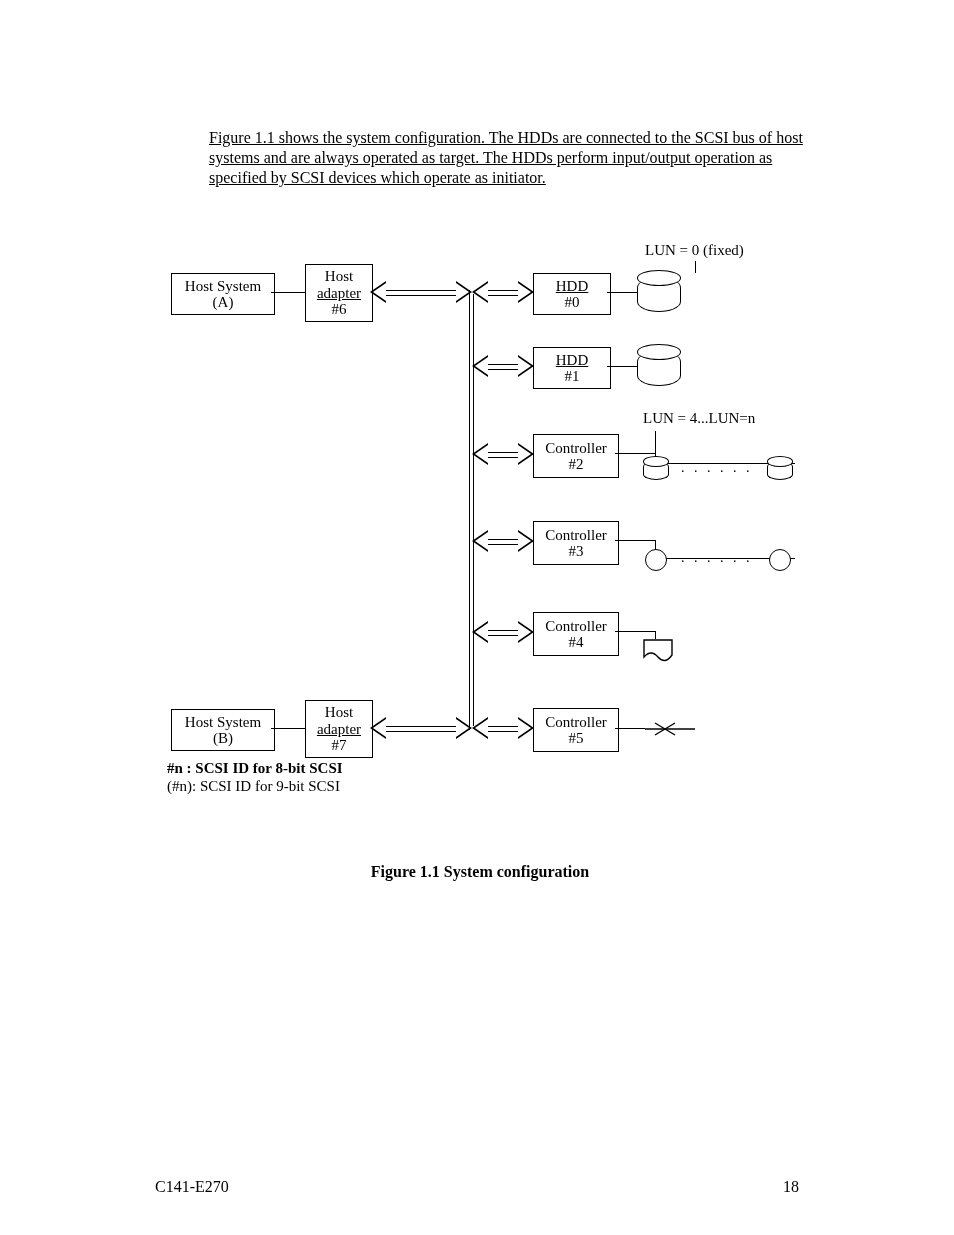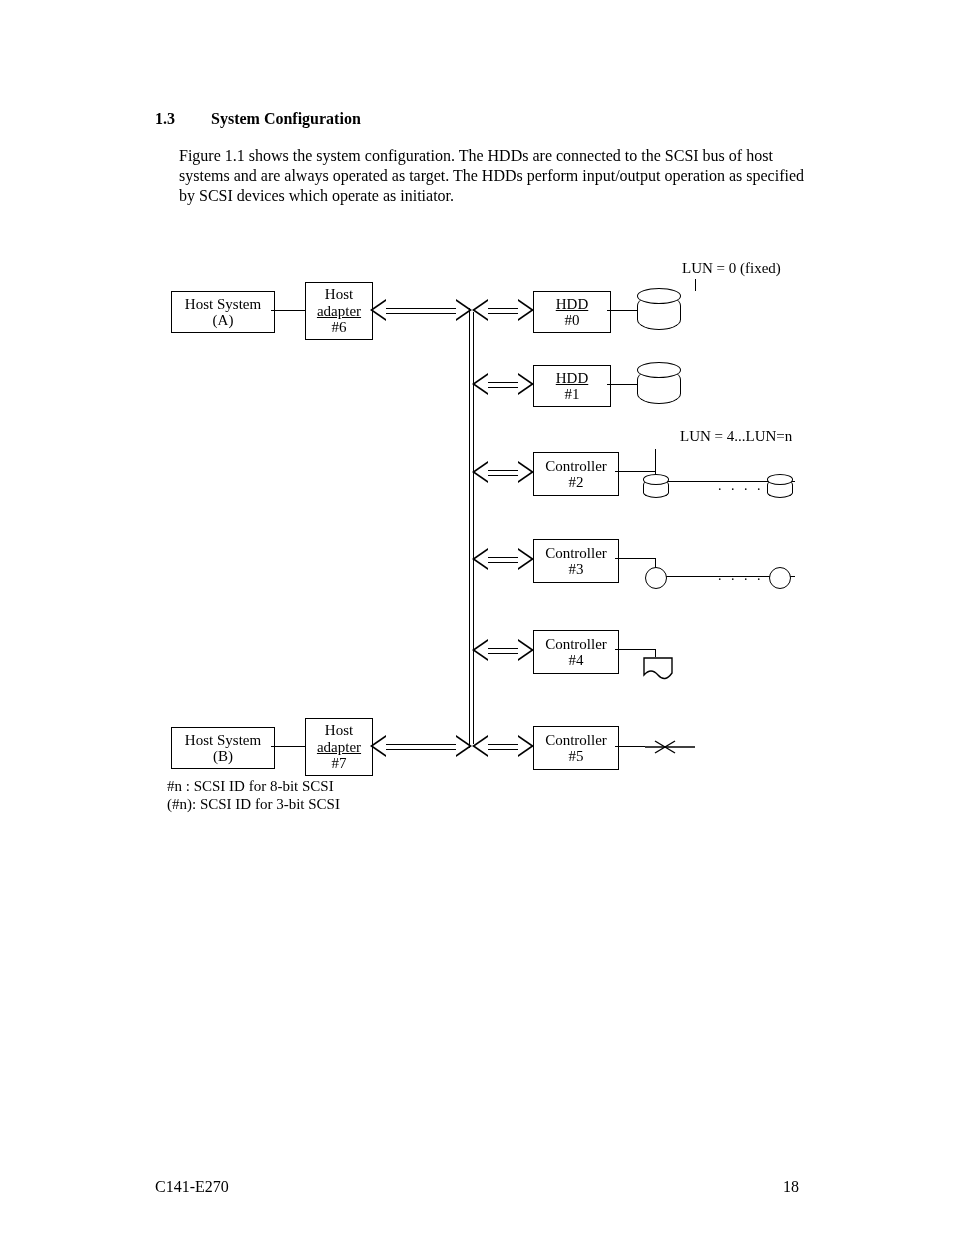--- a/index.html
+++ b/index.html
@@ -19,23 +19,24 @@
     top: 110px;
     width: 650px;
   }
   .section-heading {
     font-weight: bold;
     font-size: 16px;
     margin: 0 0 14px 0;
   }
   .sec-num { display:inline-block; width:52px; }
   .intro {
-    margin-left: 24px;
+    margin-left: 54px;
     margin-top: 18px;
     line-height: 1.25;
+    text-decoration: underline;
   }
   .figure-caption {
     font-weight: bold;
     text-align: center;
     margin-top: 60px;
     font-size: 16px;
   }
   .footer-left {
     position: absolute;
     left: 155px;
@@ -67,21 +68,20 @@
     align-items:center;
     justify-content:center;
     line-height:1.1;
     background:#fff;
     padding:1px 2px;
   }
   .label {
     position:absolute;
     text-align:center;
     line-height:1.05;
-    margin-left:37px;
   }
 
   
   .hline { position:absolute; height:0; border-top:1.4px solid #000; }
   .vline { position:absolute; width:0; border-left:1.4px solid #000; }
 
   
   .arrowpair {
     position:absolute;
     height:22px;
@@ -176,24 +176,20 @@
     position:absolute;
     font-size:15px;
     line-height:1.2;
   }
   .under { text-decoration: underline; }
 </style>
 </head>
 <body>
 
 <div class="page">
-  <p class="section-heading">
-    <span class="sec-num">1.3</span>
-    <span>System Configuration</span>
-  </p>
   <p class="intro">Figure 1.1 shows the system configuration.  The HDDs are connected to the SCSI bus of host systems and are always operated as target.  The HDDs perform input/output operation as specified by SCSI devices which operate as initiator.</p>
 
   <div class="diagram">
 
     <div class="label" style="left:480px; top:0px;">LUN = 0 (fixed)</div>
 
     <div class="vline" style="left:530px; top:18px; height:12px;"></div>
 
     <div class="box" style="left:6px; top:30px; width:98px; height:38px;">
       <span>Host System</span>
@@ -323,20 +319,21 @@
     </div>
     <div class="hline" style="left:450px; top:485px; width:30px;"></div>
     <div class="xbox" style="left:480px; top:478px;">
       <svg width="50" height="16" viewBox="0 0 50 16">
         <line x1="0" y1="8" x2="50" y2="8" stroke="#000" stroke-width="1.4"></line>
         <line x1="10" y1="2" x2="30" y2="14" stroke="#000" stroke-width="1.4"></line>
         <line x1="10" y1="14" x2="30" y2="2" stroke="#000" stroke-width="1.4"></line>
       </svg>
     </div>
 
-    <div class="legend" style="left:2px; top:516px;">#n :   SCSI ID for 8-bit SCSI</div>
-    <div class="legend" style="left:2px; top:534px;">(#n): SCSI ID for 3-bit SCSI</div>
+    <div class="legend" style="left:2px; top:516px;font-weight:bold;">#n :   SCSI ID for 8-bit SCSI</div>
+    <div class="legend" style="left:2px; top:534px;">(#n): SCSI ID for 9-bit SCSI</div>
   </div>
 
+  <p class="figure-caption">Figure 1.1    System configuration</p>
 </div>
 
 <div class="footer-left">C141-E270</div>
 <div class="footer-right">18</div>
 
 </body></html>

